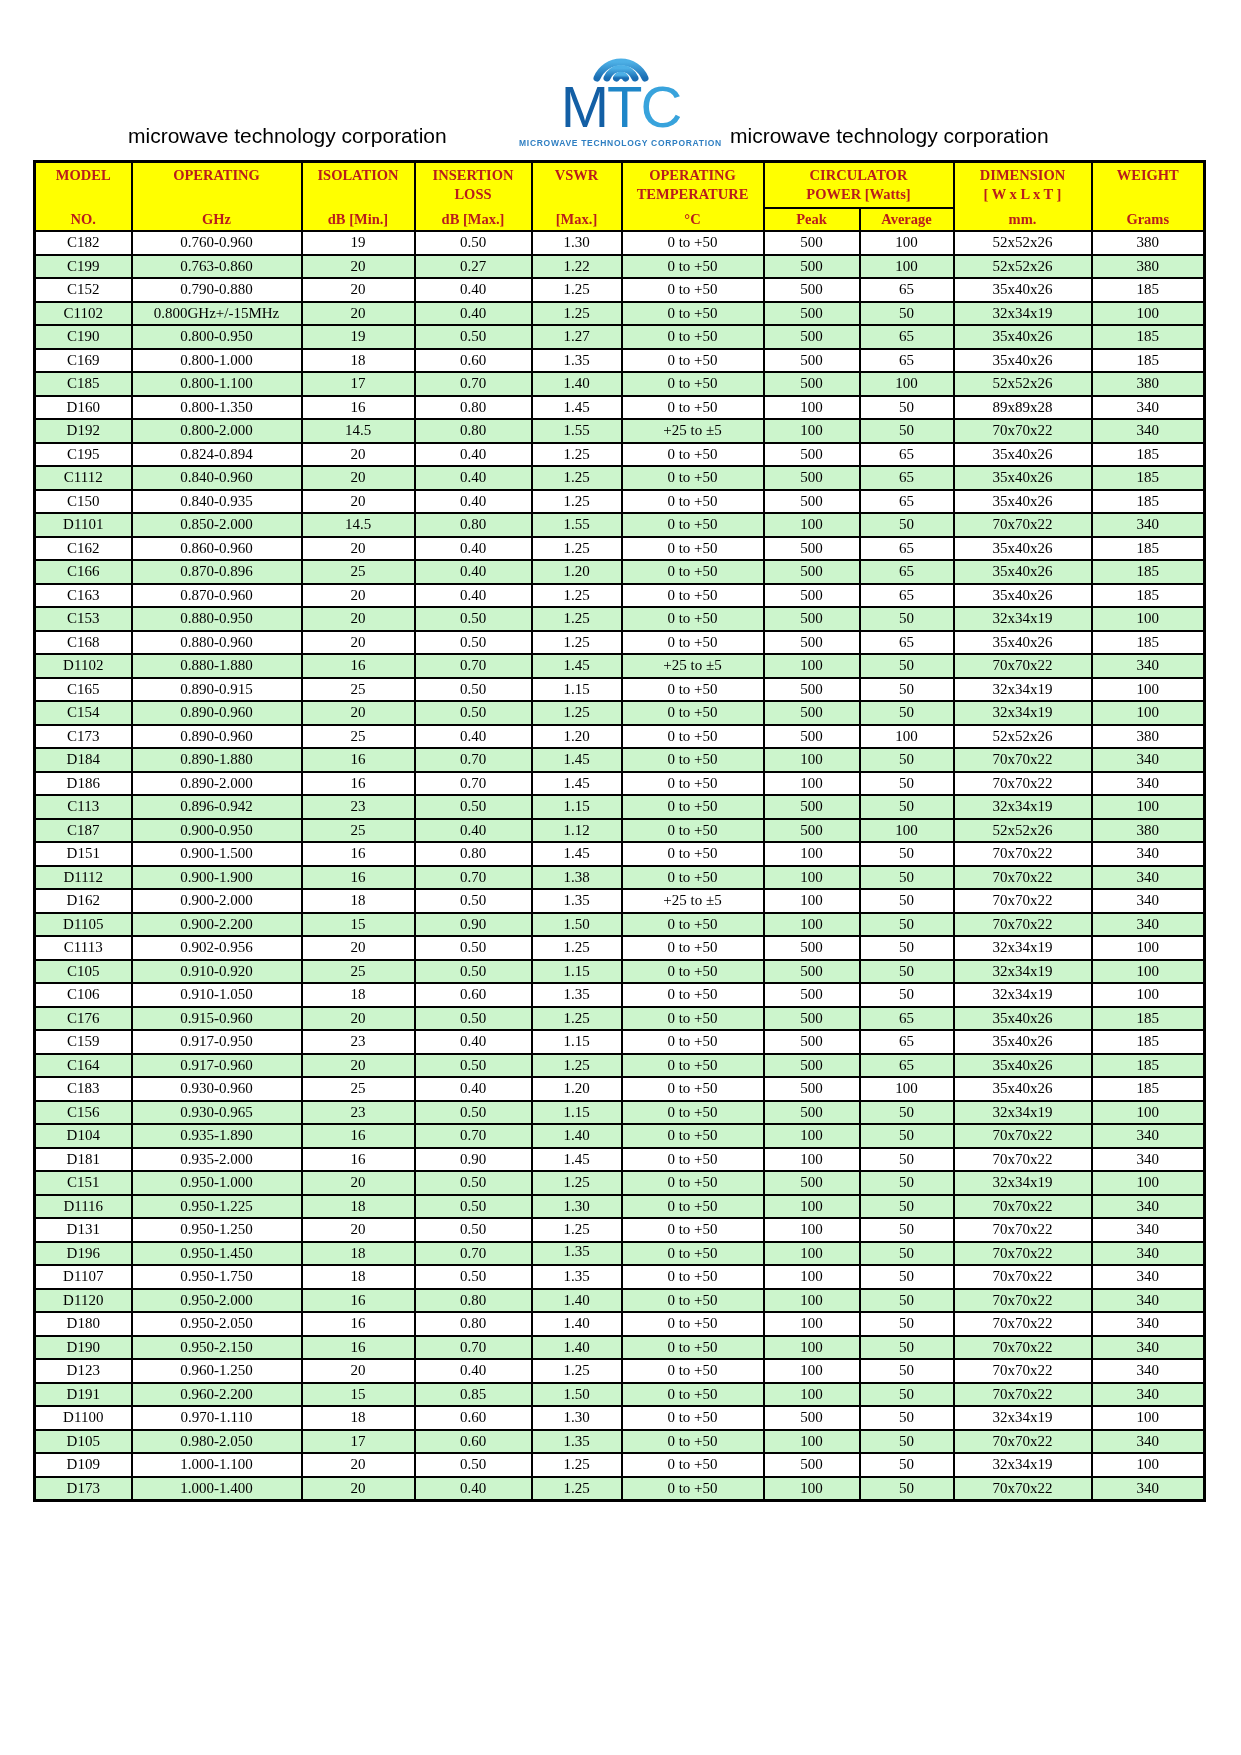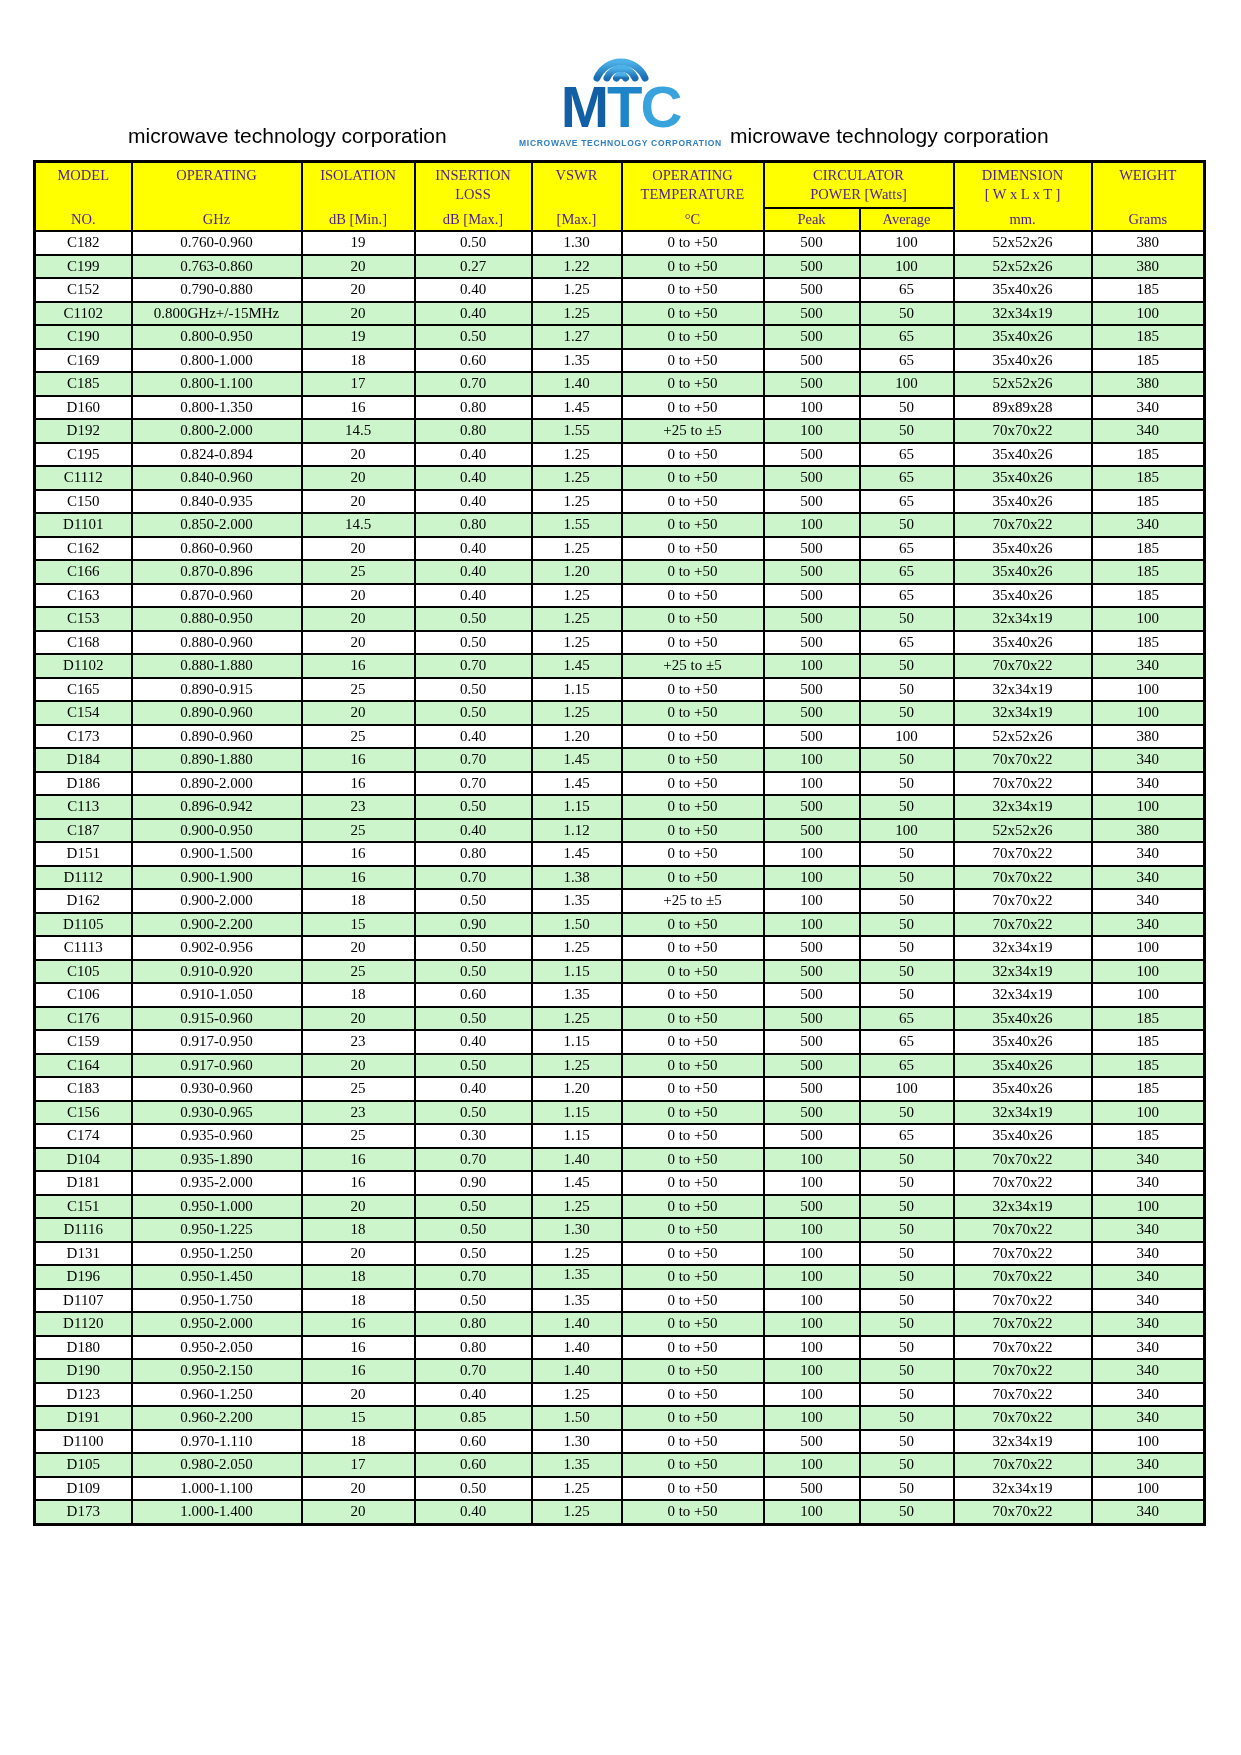--- a/index.html
+++ b/index.html
@@ -11,21 +11,21 @@
   }
   
   .page-header { position:relative; width:1241px; height:160px; }
   .logo {
     position:absolute; left:50%; top:36px; transform:translateX(-50%);
     width:220px; text-align:center; line-height:1;
   }
   .logo-arcs { display:block; margin:0 auto -6px auto; }
   .logo-word {
     font-family:"Liberation Sans", sans-serif;
-    font-weight:700; font-size:58px; letter-spacing:-2px;
+    font-weight:400; font-size:58px; letter-spacing:-2px;
   }
   .logo-word .l-m { color:#135fa5; }
   .logo-word .l-t { color:#1e86c8; }
   .logo-word .l-c { color:#38a3dc; }
   .logo-sub {
     margin-top:3px;
     font-family:"Liberation Sans", sans-serif;
     font-weight:700; font-size:8.5px; letter-spacing:0.7px;
     color:#2f7fc2; white-space:nowrap;
   }
@@ -48,22 +48,22 @@
   col.c-iso     { width:113px; }
   col.c-ins     { width:117px; }
   col.c-vswr    { width:90px; }
   col.c-temp    { width:142px; }
   col.c-peak    { width:96px; }
   col.c-avg     { width:94px; }
   col.c-dim     { width:138px; }
   col.c-weight  { width:113px; }
 
   thead th {
-    background:#ffff00; color:#4c1d95;
-    font-weight:400; font-size:14.5px;
+    background:#ffff00; color:#b91c1c;
+    font-weight:700; font-size:14.5px;
     border-left:2px solid #000; border-right:2px solid #000;
     border-top:none; border-bottom:none;
     padding:0; text-align:center; vertical-align:top;
   }
   tr.h1 th { height:41px; padding-top:3px; }
   tr.h1 div { height:19px; line-height:19px; }
   tr.h1 th.circ { border-bottom:2px solid #000; }
   tr.h2 th { height:21px; line-height:21px; vertical-align:middle; }
 
   tbody td {
@@ -614,32 +614,20 @@
         <td>0.930-0.965</td>
         <td>23</td>
         <td>0.50</td>
         <td>1.15</td>
         <td>0  to +50</td>
         <td>500</td>
         <td>50</td>
         <td>32x34x19</td>
         <td>100</td>
       </tr>
-      <tr class="white">
-        <td>C174</td>
-        <td>0.935-0.960</td>
-        <td>25</td>
-        <td>0.30</td>
-        <td>1.15</td>
-        <td>0  to +50</td>
-        <td>500</td>
-        <td>65</td>
-        <td>35x40x26</td>
-        <td>185</td>
-      </tr>
       <tr class="green">
         <td>D104</td>
         <td>0.935-1.890</td>
         <td>16</td>
         <td>0.70</td>
         <td>1.40</td>
         <td>0  to +50</td>
         <td>100</td>
         <td>50</td>
         <td>70x70x22</td>

